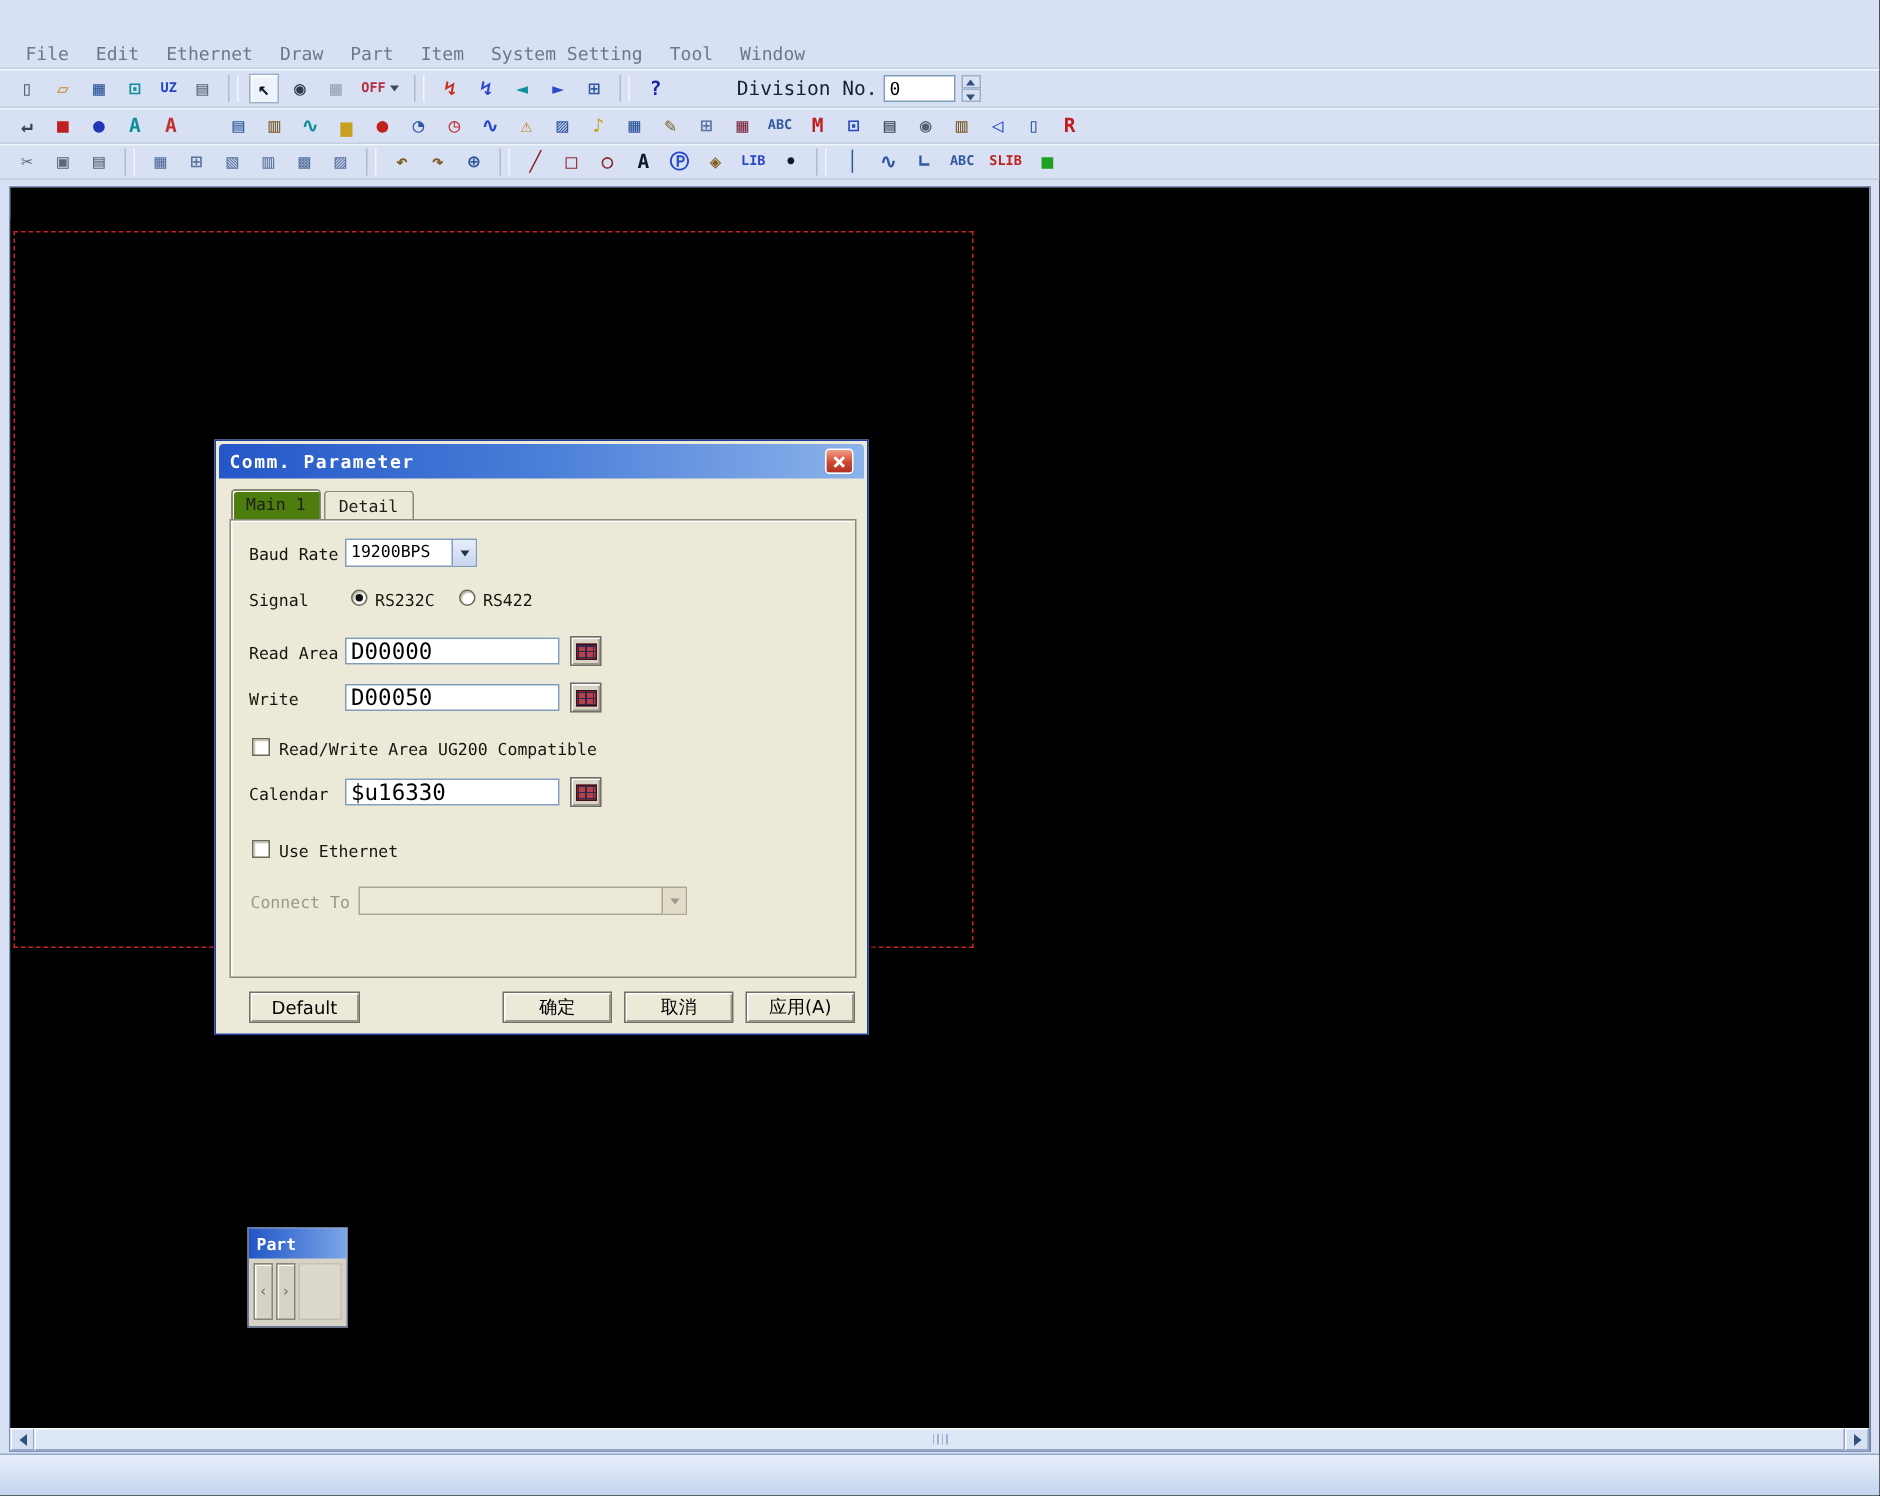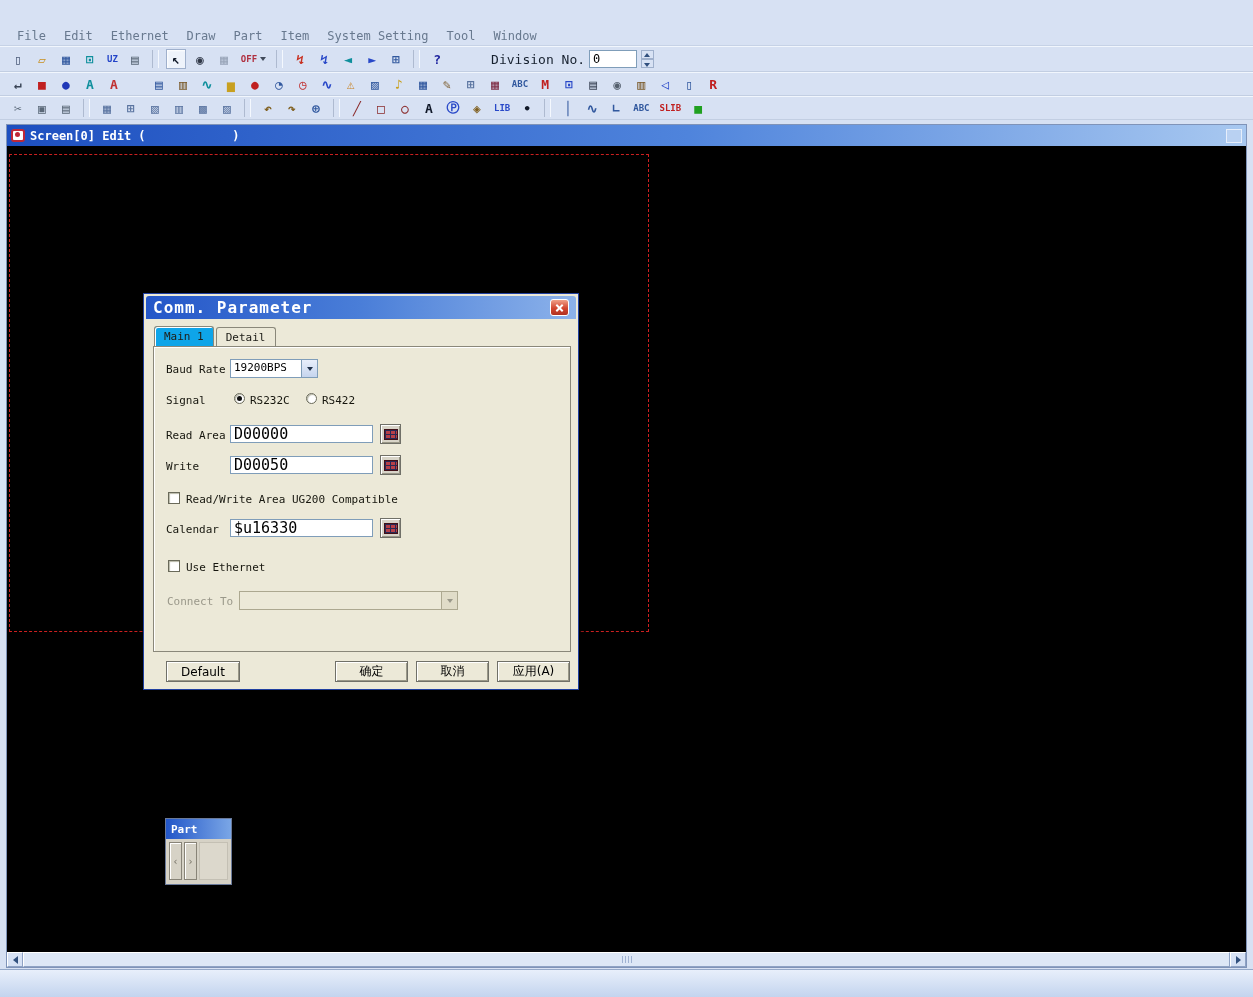--- a/index.html
+++ b/index.html
@@ -71,32 +71,32 @@
   
   .statusbar { position:absolute; left:0; right:0; bottom:0; height:28px;
     background:linear-gradient(180deg,#e8effb 0%,#c3d4ee 100%); border-top:1px solid #94a8c8; }
 
   
   .dialog { position:absolute; left:143px; top:293px; width:436px; height:397px;
     background:#ece9d8; border:1px solid #2040a0; box-shadow:3px 3px 8px rgba(0,0,0,.55); z-index:30; }
   .dlg-title { position:absolute; left:2px; top:2px; right:2px; height:23px;
     background:linear-gradient(90deg,#2456c8 0%,#4a7ed8 50%,#8cb2ea 100%);
     border-radius:3px 3px 0 0; display:flex; align-items:center; padding:0 7px; }
-  .dlg-title-text { color:#fff; font-weight:bold; font-size:16px; letter-spacing:1px; }
+  .dlg-title-text { color:#fff; font-weight:bold; font-size:12px; letter-spacing:1px; }
   .dlg-close { margin-left:auto; width:19px; height:17px; border-radius:3px;
     background:linear-gradient(180deg,#f0a088,#d24630 55%,#b03020); border:1px solid #fff;
     position:relative; padding:0; }
   .dlg-close::before, .dlg-close::after { content:""; position:absolute; left:4px; top:7px; width:9px; height:2px; background:#fff; }
   .dlg-close::before { transform:rotate(45deg); }
   .dlg-close::after  { transform:rotate(-45deg); }
 
   .tabs { position:absolute; left:10px; top:33px; display:flex; z-index:2; }
   .tab { height:19px; padding:3px 9px 0; font-size:11px; color:#20201a; background:#ece9d8;
     border:1px solid #8a887a; border-bottom:none; border-radius:3px 3px 0 0; margin-right:2px; cursor:default; }
-  .tab.active { background:#0ea5e9; height:20px; margin-top:-1px; box-shadow:inset 1px 1px 0 #fff; }
+  .tab.active { background:#4d7c0f; height:20px; margin-top:-1px; box-shadow:inset 1px 1px 0 #fff; }
 
   .panel { position:absolute; left:9px; top:52px; width:418px; height:306px;
     border:1px solid #8a887a; box-shadow:inset 1px 1px 0 #fff; background:#ece9d8;text-decoration:underline; }
   .lbl { position:absolute; font-size:11px; color:#16160e; white-space:nowrap; }
   .lbl.disabled { color:#9a988a; }
   .tin { position:absolute; height:18px; border:1px solid #7f9db9; background:#fff;
     font-family:inherit; font-size:15px; padding:0 3px; }
   .combo { position:absolute; display:flex; height:19px; border:1px solid #7f9db9; background:#fff; }
   .combo .val { flex:1; font-size:11px; padding:1px 3px; overflow:hidden; white-space:nowrap; }
   .combo .dd { width:16px; background:linear-gradient(180deg,#e8eefb,#c6d5ee); border-left:1px solid #7f9db9;
@@ -243,25 +243,20 @@
       <span class="sep"></span>
       <span class="icon" style="color: rgb(49, 88, 158);">│</span>
       <span class="icon" style="color: rgb(49, 88, 158);">∿</span>
       <span class="icon" style="color: rgb(49, 88, 158);">∟</span>
       <span class="icon wide" style="color: rgb(49, 88, 158);">ABC</span>
       <span class="icon wide" style="color: rgb(192, 32, 32);">SLIB</span>
       <span class="icon" style="color: rgb(32, 160, 32);">■</span>
     </div>
 
   <div class="child">
-    <div class="child-title">
-      <span class="child-icon"></span>
-      <span class="child-title-text">Screen[0] Edit (            )</span>
-      <span class="child-ctrl"></span>
-    </div>
     <div class="canvas">
       <div class="guide-rect"></div>
     </div>
     <div class="hscroll">
       <button class="sb-btn">
           <span class="tri-left"></span>
         </button>
       <div class="sb-thumb">
           <span class="sb-grip"></span>
         </div>

